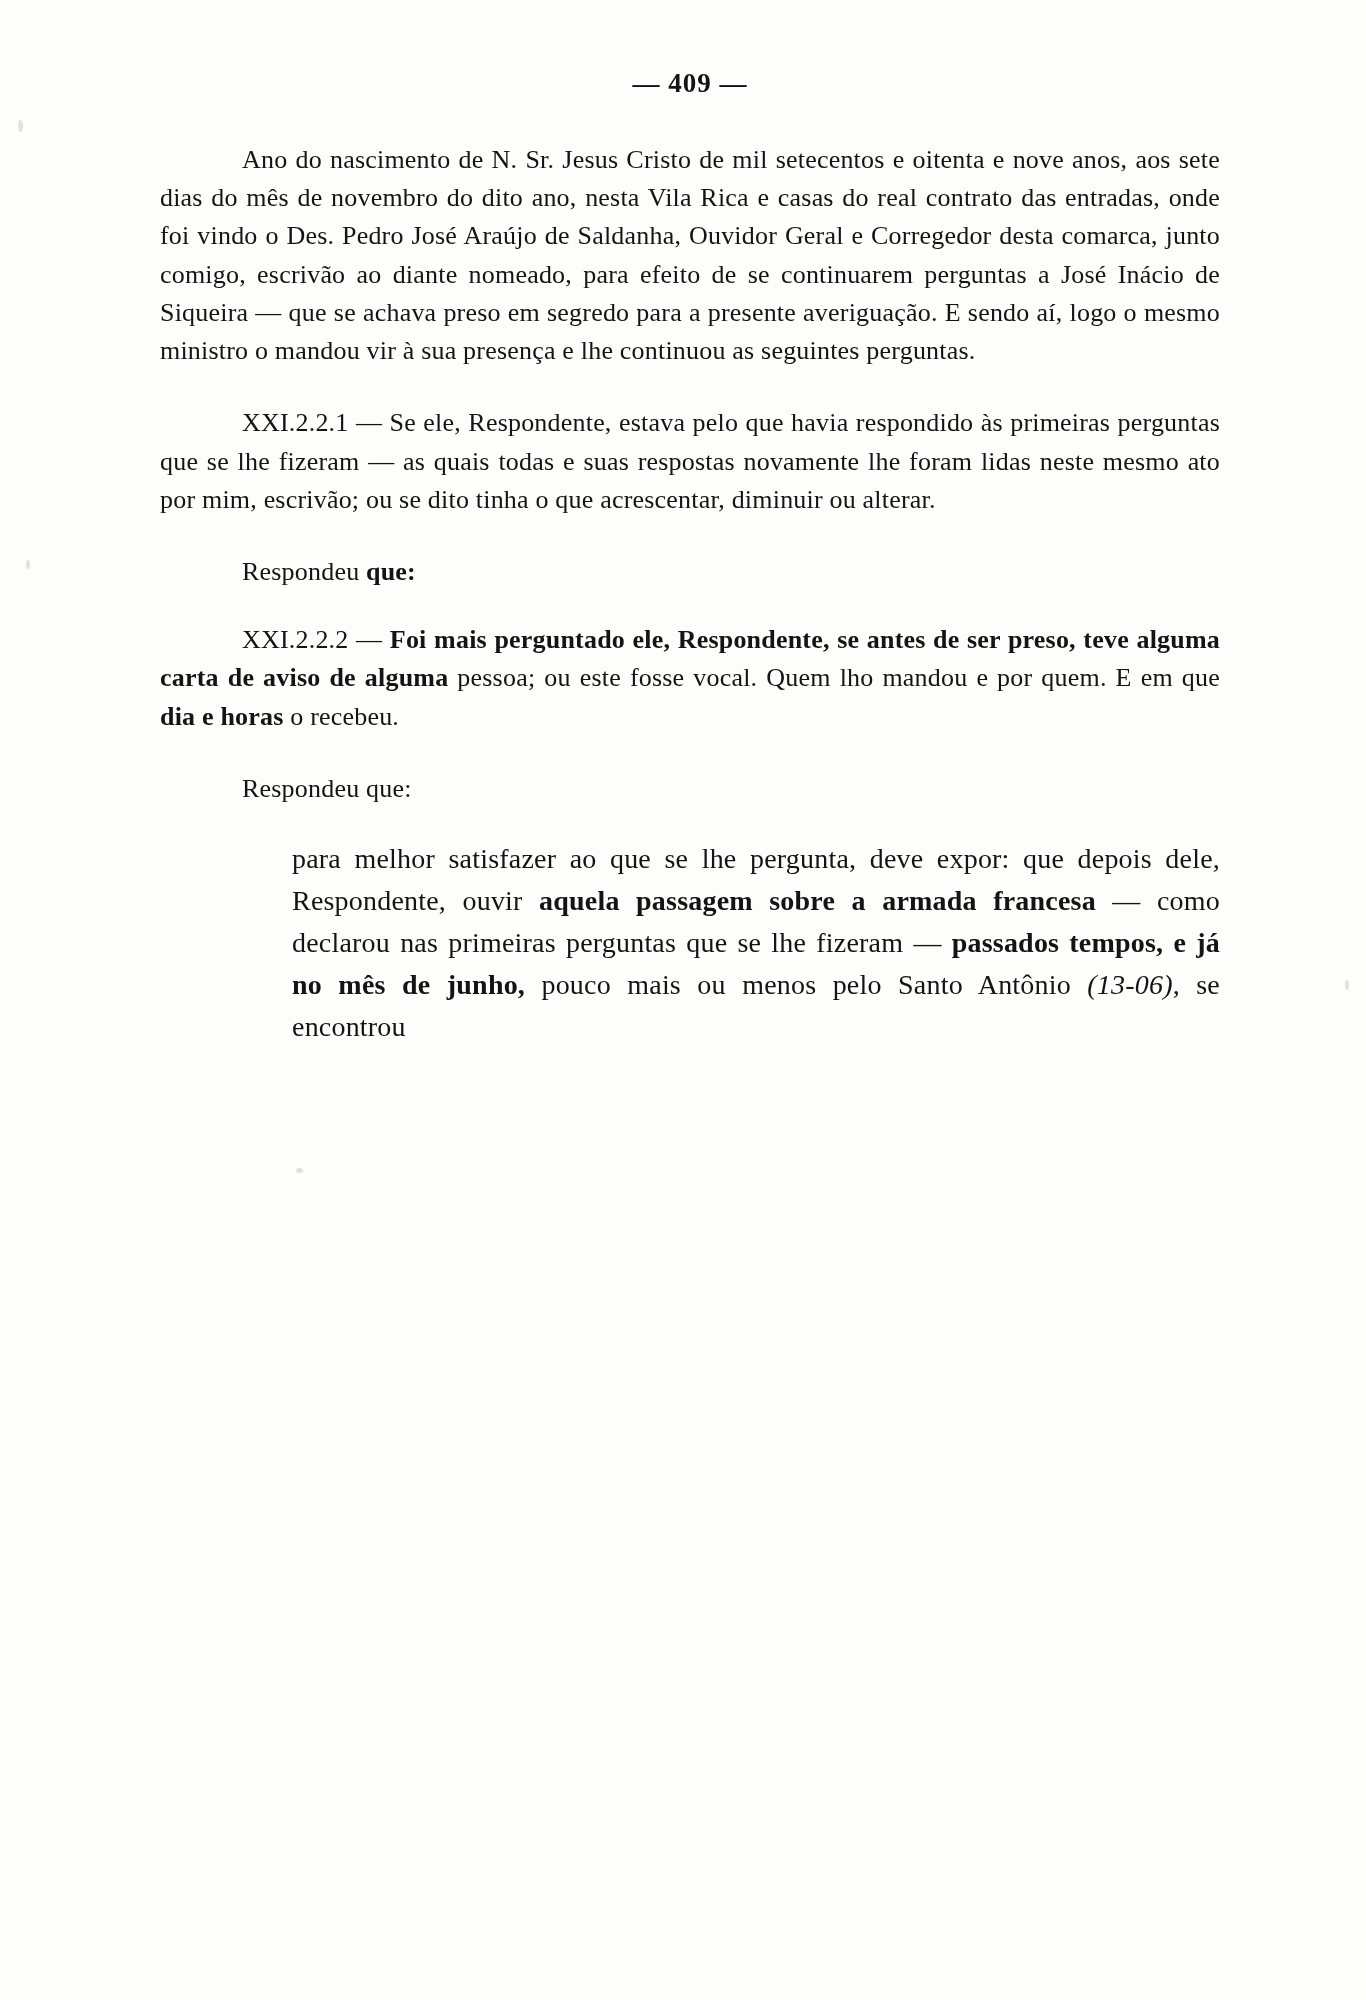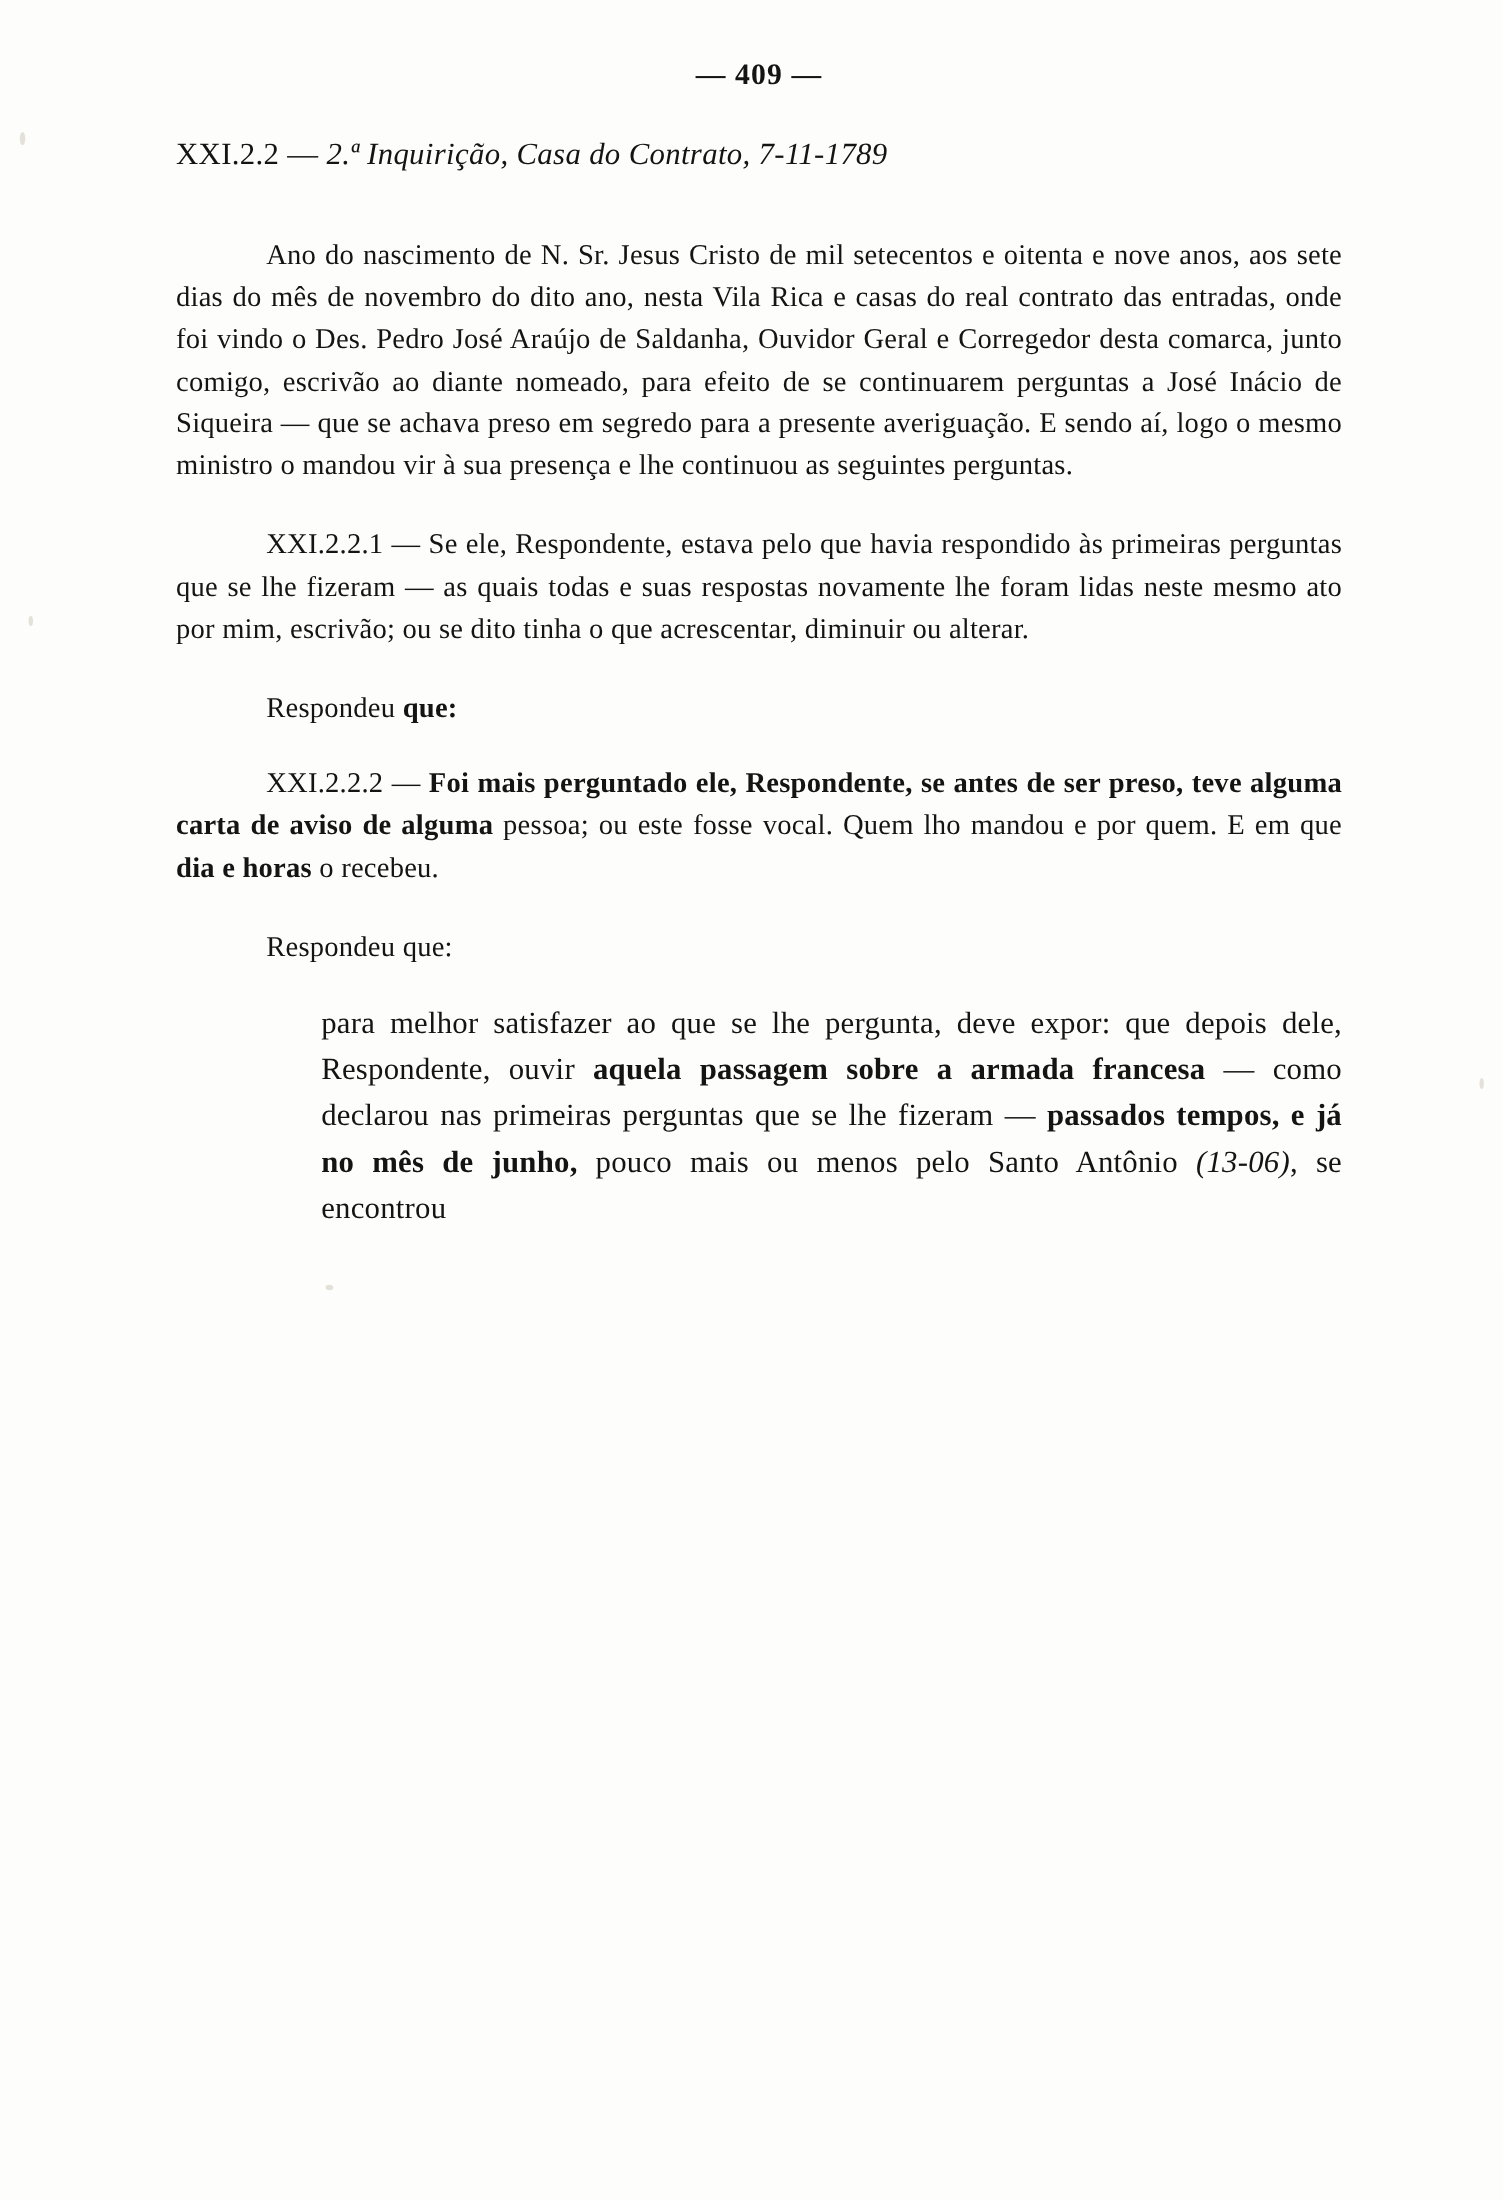--- a/index.html
+++ b/index.html
@@ -19,21 +19,21 @@
     position: absolute;
     left: 0;
     top: 0;
     width: 1366px;
     height: 2000px;
     background: #fdfdfb;
   }
   .content {
     position: absolute;
     left: 160px;
-    top: 52px;
+    top: 68px;
     width: 1060px;
   }
   .folio {
     text-align: center;
     font-size: 27px;
     font-weight: bold;
     letter-spacing: 1px;
     margin: 0 0 42px 0;
     font-family: "Liberation Serif", serif;
   }
@@ -96,24 +96,20 @@
 
   <div class="speck" style="left:18px; top:120px; width:5px; height:12px;"></div>
   <div class="speck" style="left:26px; top:560px; width:4px; height:9px;"></div>
   <div class="speck" style="left:1345px; top:980px; width:4px; height:10px;"></div>
   <div class="speck" style="left:296px; top:1168px; width:7px; height:5px;"></div>
 
   <div class="content">
 
     <div class="folio">— 409 —</div>
 
-    <div class="heading">
-      <span class="num">XXI.2.2 —</span>
-      <span class="ital">2.ª Inquirição, Casa do Contrato, 7-11-1789</span>
-    </div>
 
     <p class="indent">Ano do nascimento de N. Sr. Jesus Cristo de mil setecentos e oitenta e nove anos, aos sete dias do mês de novembro do dito ano, nesta Vila Rica e casas do real contrato das entradas, onde foi vindo o Des. Pedro José Araújo de Saldanha, Ouvidor Geral e Corregedor desta comarca, junto comigo, escrivão ao diante nomeado, para efeito de se continuarem perguntas a José Inácio de Siqueira — que se achava preso em segredo para a presente averiguação. E sendo aí, logo o mesmo ministro o mandou vir à sua presença e lhe continuou as seguintes perguntas.</p>
 
     <p class="indent">
       <span>XXI.2.2.1 —</span>
       <span>Se ele, Respondente, estava pelo que havia respondido às primeiras perguntas que se lhe fizeram — as quais todas e suas respostas novamente lhe foram lidas neste mesmo ato por mim, escrivão; ou se dito tinha o que acrescentar, diminuir ou alterar.</span>
     </p>
 
     <p class="respondeu">
       <span>Respondeu </span><b class="bold">que:</b>

